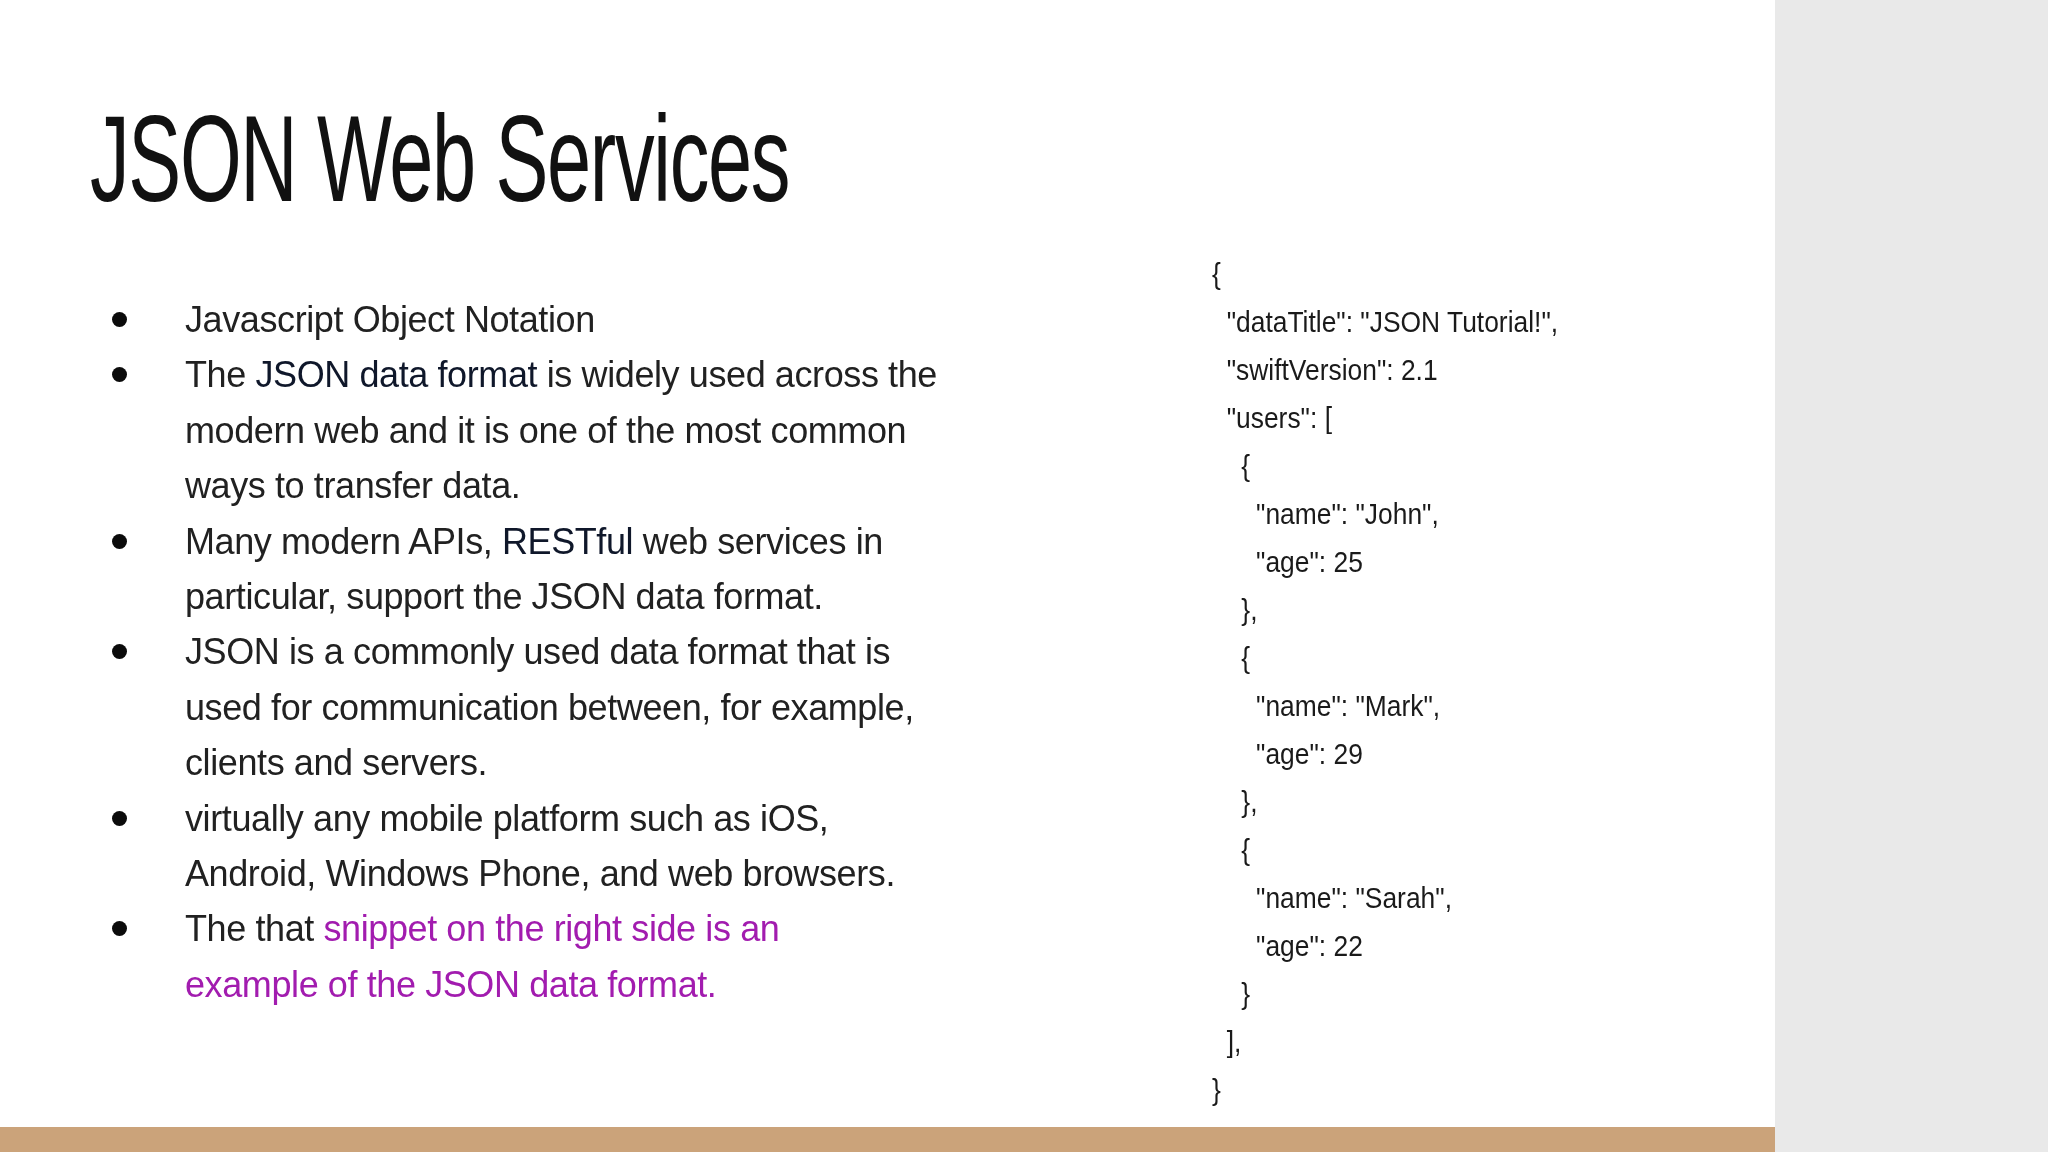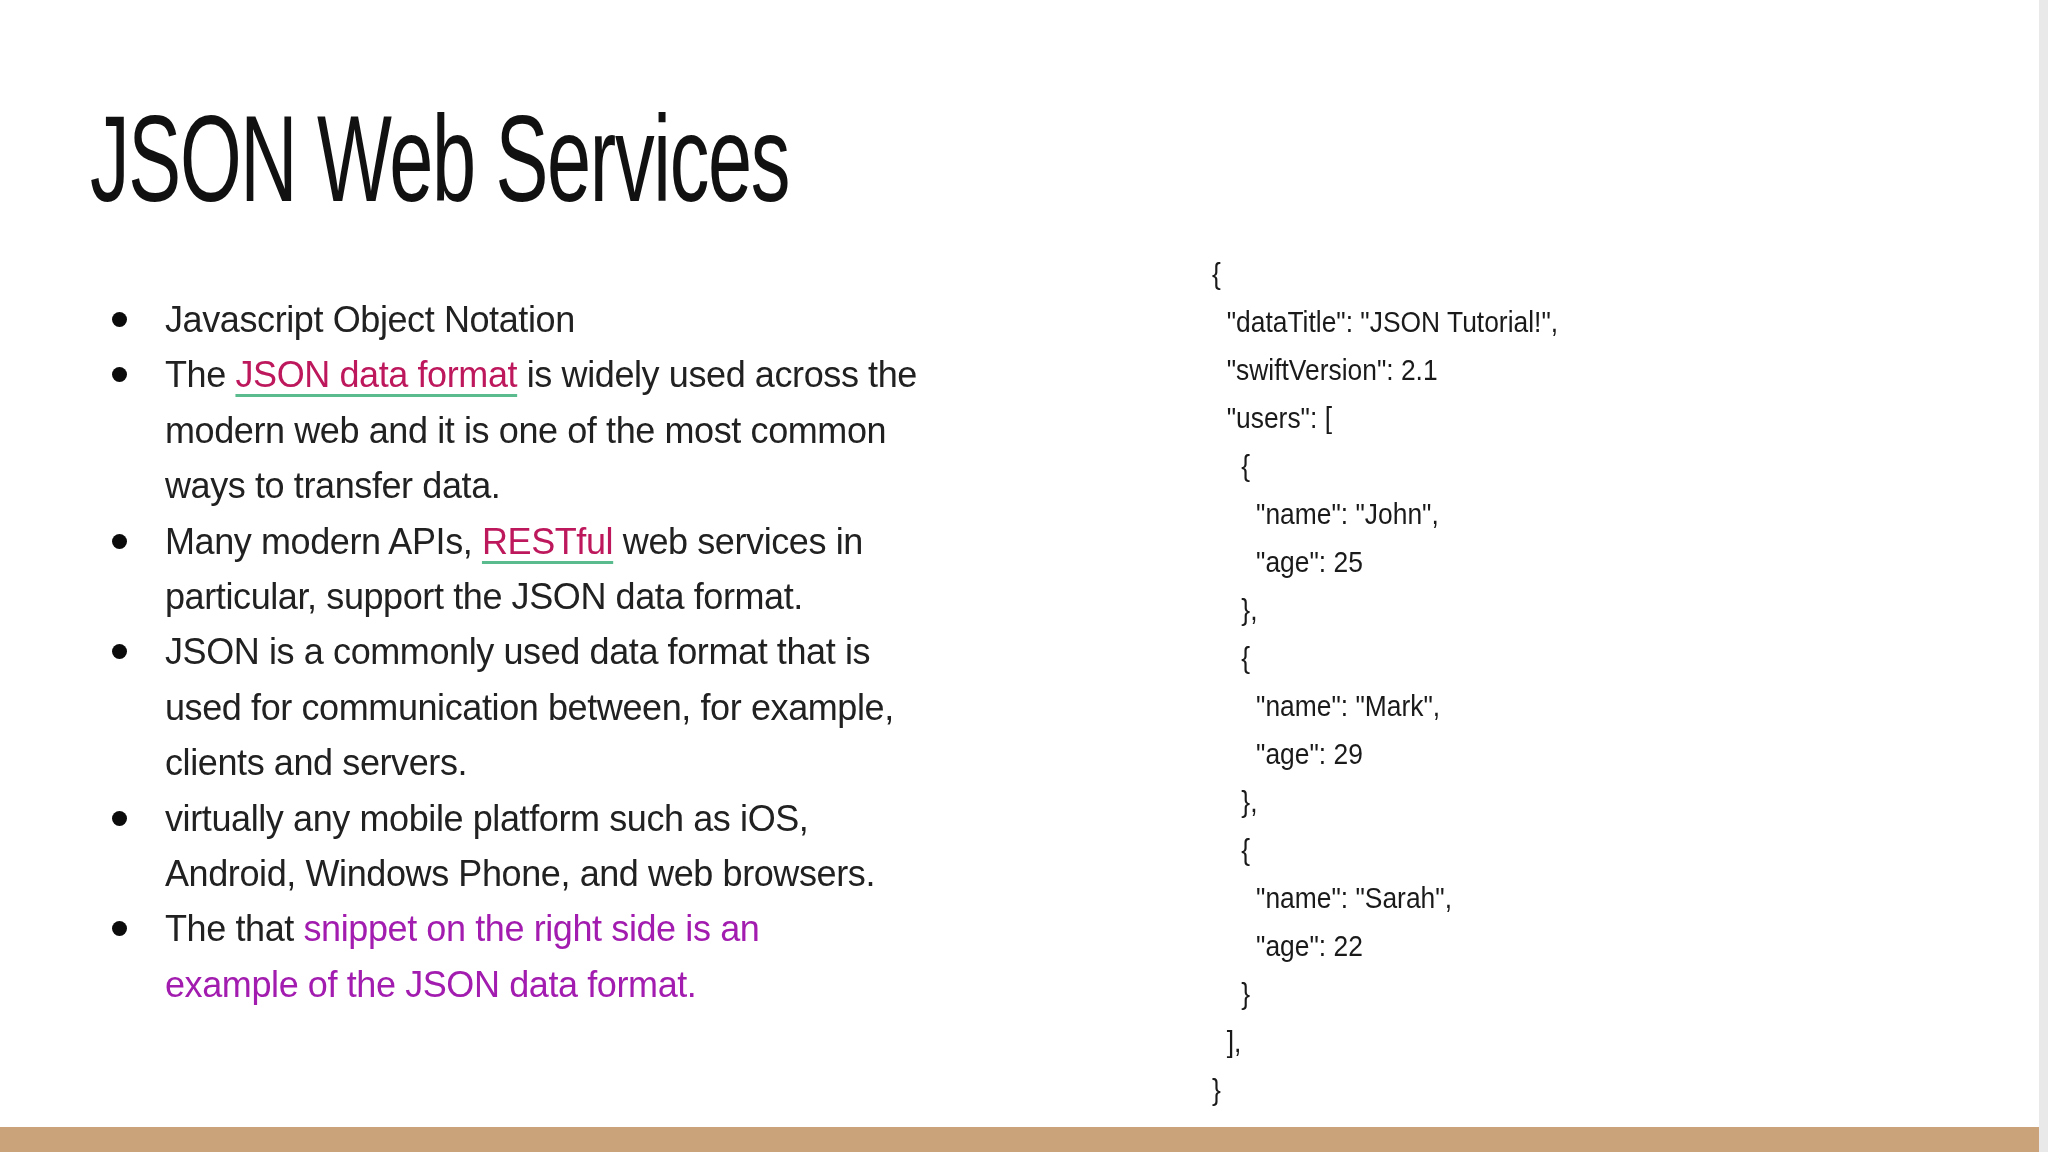--- a/index.html
+++ b/index.html
@@ -1,18 +1,18 @@
 <!DOCTYPE html>
 <html><head>
 <meta charset="utf-8">
 <style>
   html,body{margin:0;padding:0;background:#e9e9e9;}
   .slide{
     position:relative;
-    width:2039px;height:1152px;
+    width:1775px;height:1152px;
     background:#ffffff;
     overflow:hidden;
     font-family:"Liberation Sans", sans-serif;
   }
   
   .title{
     position:absolute;
     left:90px;top:98px;
     margin:0;
     font-size:122px;
@@ -27,28 +27,27 @@
   
   .bullets{
     position:absolute;
     left:112px;top:292px;
     margin:0;padding:0;
     list-style:none;
     font-size:36px;
     letter-spacing:-0.4px;
     color:#212121;
   }
-  .bullet{display:flex;}
+  .bullet{display:flex;gap:20px;}
   .marker{flex:none;width:53px;padding-top:20px;}
   .dot{display:block;width:15px;height:15px;border-radius:50%;background:#0b0b0b;}
   .content{flex:none;}
   .line{line-height:55.4px;white-space:pre;}
   .link{
-    color:#be185d;
-    text-decoration:underline;
+    color:#0f172a;
     text-decoration-color:#5abc8e;
     text-decoration-thickness:2.5px;
     text-underline-offset:7px;
     cursor:pointer;
   }
   .muted{color:#a21caf;}
   
   .code{
     position:absolute;
     left:1212px;top:250px;

